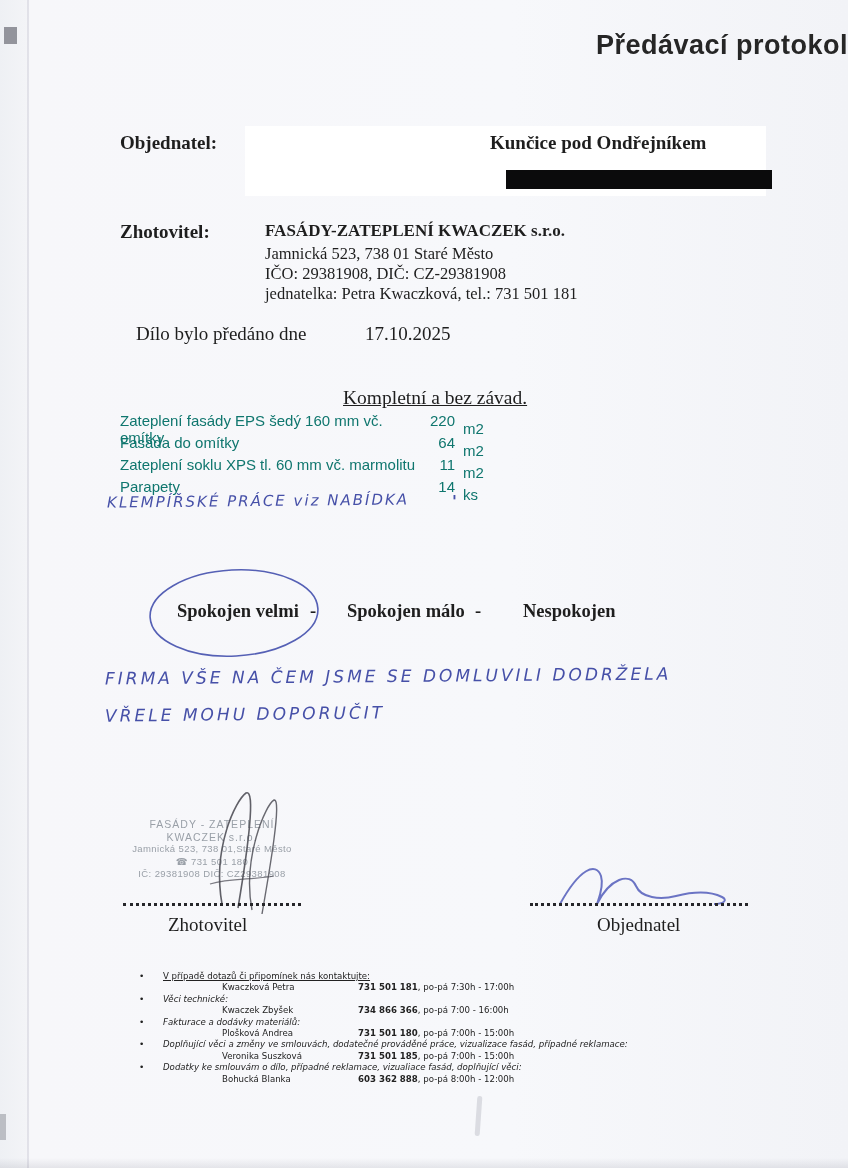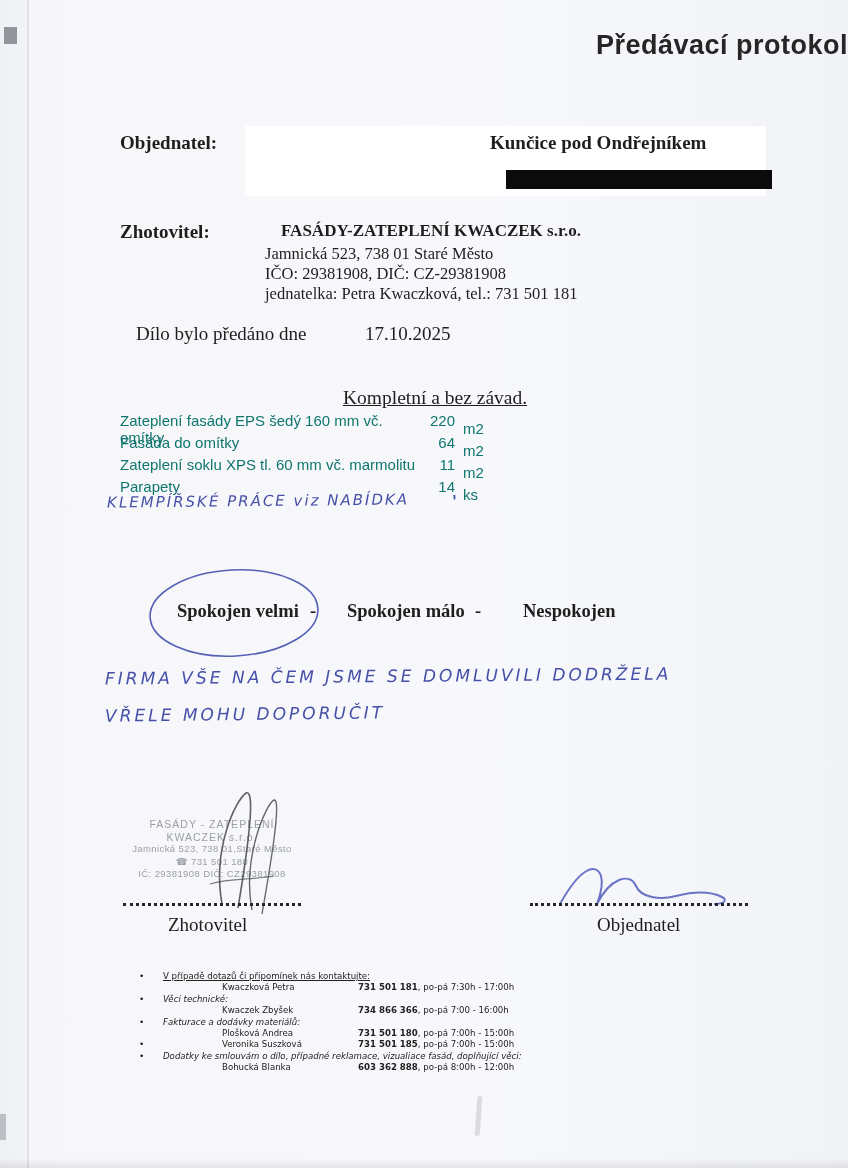--- a/index.html
+++ b/index.html
@@ -21,21 +21,21 @@
     font-family:"Liberation Sans",sans-serif;font-size:27px;font-weight:800;color:#262626;letter-spacing:.5px;}
 
   .lbl{font-size:19px;font-weight:bold;}
   .objednatel-lbl{left:120px;top:132px;}
   .redaction-white{left:245px;top:126px;width:521px;height:70px;background:#ffffff;}
   .objednatel-val{left:490px;top:132px;font-size:19px;font-weight:bold;}
   .redaction-bar{left:506px;top:170px;width:266px;height:19px;background:#0b0b0c;}
 
   .zhot-lbl{left:120px;top:221px;}
   .zhot-line{left:265px;font-size:16.5px;}
-  .z0{top:221px;font-weight:bold;font-size:17px;margin-left:16px;}
+  .z0{top:221px;font-weight:bold;font-size:17px;}
   .z1{top:244px;} .z2{top:264px;} .z3{top:284px;}
 
   .date-lbl{left:120px;top:323px;font-size:19px;margin-left:16px;}
   .date-val{left:365px;top:323px;font-size:19px;}
 
   .complete-heading{left:343px;top:387px;font-size:19.5px;text-decoration:underline;}
 
   .tbl{font-family:"Liberation Sans",sans-serif;font-size:15px;color:#0f766e;}
   .tbl-item{left:120px;width:300px;}
   .tbl-qty{left:405px;width:50px;text-align:right;}
@@ -154,20 +154,20 @@
   <div class="abs sig-lbl sig-left">Zhotovitel</div>
   <div class="abs sig-lbl sig-right">Objednatel</div>
 
   <div class="abs footer">
     <div class="f-line"><span class="f-bullet">•</span><span class="f-head-u">V případě dotazů či připomínek nás kontaktujte:</span></div>
     <div class="f-line"><span class="f-name">Kwaczková Petra</span><span class="f-phone">731 501 181</span><span>, po-pá 7:30h - 17:00h</span></div>
     <div class="f-line"><span class="f-bullet">•</span><span class="f-head">Věci technické:</span></div>
     <div class="f-line"><span class="f-name">Kwaczek Zbyšek</span><span class="f-phone">734 866 366</span><span>, po-pá 7:00 - 16:00h</span></div>
     <div class="f-line"><span class="f-bullet">•</span><span class="f-head">Fakturace a dodávky materiálů:</span></div>
     <div class="f-line"><span class="f-name">Plošková Andrea</span><span class="f-phone">731 501 180</span><span>, po-pá 7:00h - 15:00h</span></div>
-    <div class="f-line"><span class="f-bullet">•</span></div>
+    <div class="f-line"><span class="f-bullet">•</span><span class="f-head">Doplňující věci a změny ve smlouvách, dodatečné prováděné práce, vizualizace fasád, případné reklamace:</span></div>
     <div class="f-line"><span class="f-name">Veronika Suszková</span><span class="f-phone">731 501 185</span><span>, po-pá 7:00h - 15:00h</span></div>
     <div class="f-line"><span class="f-bullet">•</span><span class="f-head">Dodatky ke smlouvám o dílo, případné reklamace, vizualiace fasád, doplňující věci:</span></div>
     <div class="f-line"><span class="f-name">Bohucká Blanka</span><span class="f-phone">603 362 888</span><span>, po-pá 8:00h - 12:00h</span></div>
   </div>
 
   <div class="page-shade"></div>
 </div>
 
 </body></html>

